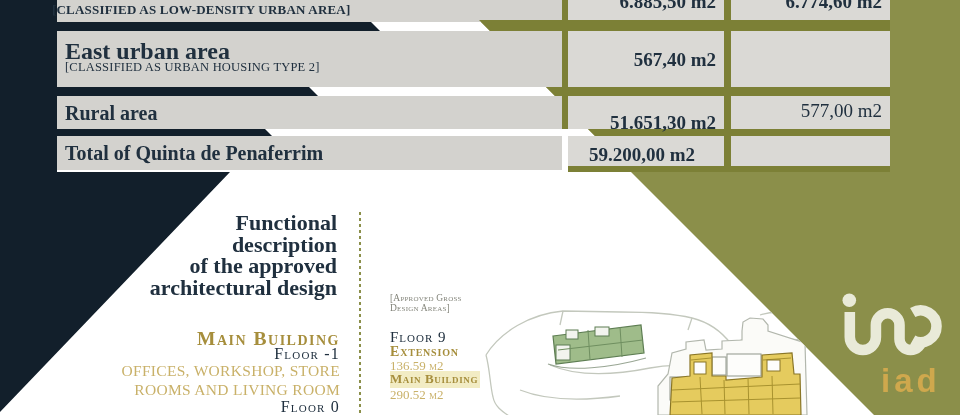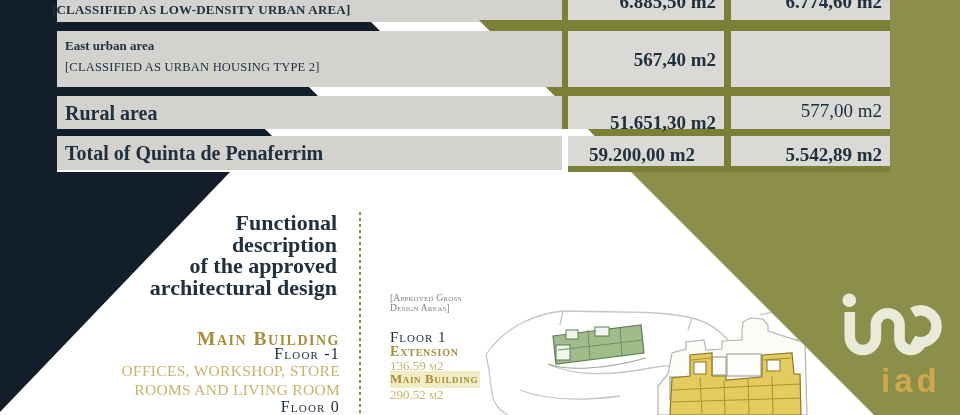--- a/index.html
+++ b/index.html
@@ -63,35 +63,34 @@
 
   <div class="abs" style="left:568px;top:136px;width:156px;height:30px;background:#dad9d5;"></div>
 
   <div class="abs" style="left:731px;top:136px;width:159px;height:30px;background:#dad9d5;"></div>
 
   <div class="abs navytxt" style="left:52px;top:2px;font-size:13px;font-weight:bold;letter-spacing:0.2px;">[CLASSIFIED AS LOW-DENSITY URBAN AREA]</div>
 
   <div class="abs navytxt" style="left:568px;top:-9px;width:148px;text-align:right;font-size:19px;font-weight:bold;">6.885,50 m2</div>
   <div class="abs navytxt" style="left:731px;top:-9px;width:151px;text-align:right;font-size:19px;font-weight:bold;">6.774,60 m2</div>
 
-  <div class="abs navytxt" style="left:65px;top:38px;font-size:13px;font-weight:bold;">East urban area</div>
+  <div class="abs navytxt" style="left:65px;top:38px;font-size:24px;font-weight:bold;">East urban area</div>
 
   <div class="abs navytxt" style="left:65px;top:60px;font-size:12.5px;letter-spacing:0.2px;">[CLASSIFIED AS URBAN HOUSING TYPE 2]</div>
 
   <div class="abs navytxt" style="left:568px;top:49px;width:148px;text-align:right;font-size:19px;font-weight:bold;">567,40 m2</div>
 
   <div class="abs navytxt" style="left:65px;top:102px;font-size:20px;font-weight:bold;">Rural area</div>
 
   <div class="abs navytxt" style="left:568px;top:100px;width:148px;text-align:right;font-size:19px;font-weight:bold;margin-top:12px;">51.651,30 m2</div>
   <div class="abs navytxt" style="left:731px;top:100px;width:151px;text-align:right;font-size:19px;font-weight:normal;">577,00 m2</div>
 
   <div class="abs navytxt" style="left:65px;top:142px;font-size:20px;font-weight:bold;">Total of Quinta de Penaferrim</div>
 
   <div class="abs navytxt" style="left:568px;top:144px;width:148px;text-align:center;font-size:19px;font-weight:bold;">59.200,00 m2</div>
-  <div class="abs navytxt" style="left:731px;top:144px;width:151px;text-align:right;font-size:19px;font-weight:bold;">5.542,89 m2</div>
 
   <svg class="abs" style="left:460px;top:270px;clip-path:polygon(0 0,269px 0,414px 145px,0 145px);" width="420" height="145" viewBox="0 0 420 145">
 
     <g fill="none" stroke="#c3c8bd" stroke-width="1.3">
       <path d="M26,85 C40,62 70,44 103,41 L160,42 C190,42 215,44 232,48 C248,52 262,62 271,74"></path>
       <path d="M26,85 C30,100 30,115 33,127 C35,138 45,143 52,148"></path>
       <path d="M103,41 L100,55"></path>
       <path d="M232,48 L228,60"></path>
       <path d="M271,74 C280,70 290,67 300,67 L340,70"></path>
       <path d="M90,95 C120,108 160,104 190,98 C215,93 240,96 252,102"></path>
@@ -133,21 +132,21 @@
   <div class="abs" style="left:100px;top:362px;width:240px;text-align:right;font-size:15.5px;color:#c9b169;line-height:18.5px;letter-spacing:0.3px;white-space:nowrap;">OFFICES, WORKSHOP, STORE<br>ROOMS AND LIVING ROOM</div>
 
   <div class="abs navytxt" style="left:100px;top:398px;width:240px;text-align:right;font-size:16px;letter-spacing:1.2px;font-variant:small-caps;">Floor 0</div>
 
   <div class="abs" style="left:359px;top:212px;width:2px;height:203px;
      background:repeating-linear-gradient(#8b8f4a 0 3px, transparent 3px 6px);"></div>
 
 
   <div class="abs" style="left:390px;top:294px;font-size:9.5px;color:#83847a;line-height:9.5px;letter-spacing:0.2px;font-variant:small-caps;">[Approved Gross<br>Design Areas]</div>
 
-  <div class="abs navytxt" style="left:390px;top:329px;font-size:15px;letter-spacing:1px;font-variant:small-caps;">Floor 1</div>
+  <div class="abs navytxt" style="left:390px;top:329px;font-size:15px;letter-spacing:1px;font-variant:small-caps;">Floor 9</div>
 
   <div class="abs" style="left:390px;top:344px;font-size:14px;font-weight:bold;color:#a68e3c;letter-spacing:0.8px;font-variant:small-caps;">Extension</div>
 
   <div class="abs" style="left:390px;top:358px;font-size:13px;color:#c9b169;font-variant:small-caps;">136.59 m2</div>
 
   <div class="abs" style="left:390px;top:371px;font-size:13px;font-weight:bold;color:#a68e3c;background:#f2ecc4;letter-spacing:0.6px;padding:0 2px 1px 0;font-variant:small-caps;">Main Building</div>
 
   <div class="abs" style="left:390px;top:387px;font-size:13px;color:#c9b169;font-variant:small-caps;">290.52 m2</div>
 
   <svg class="abs" style="left:835px;top:288px;" width="120" height="112" viewBox="0 0 120 112">

